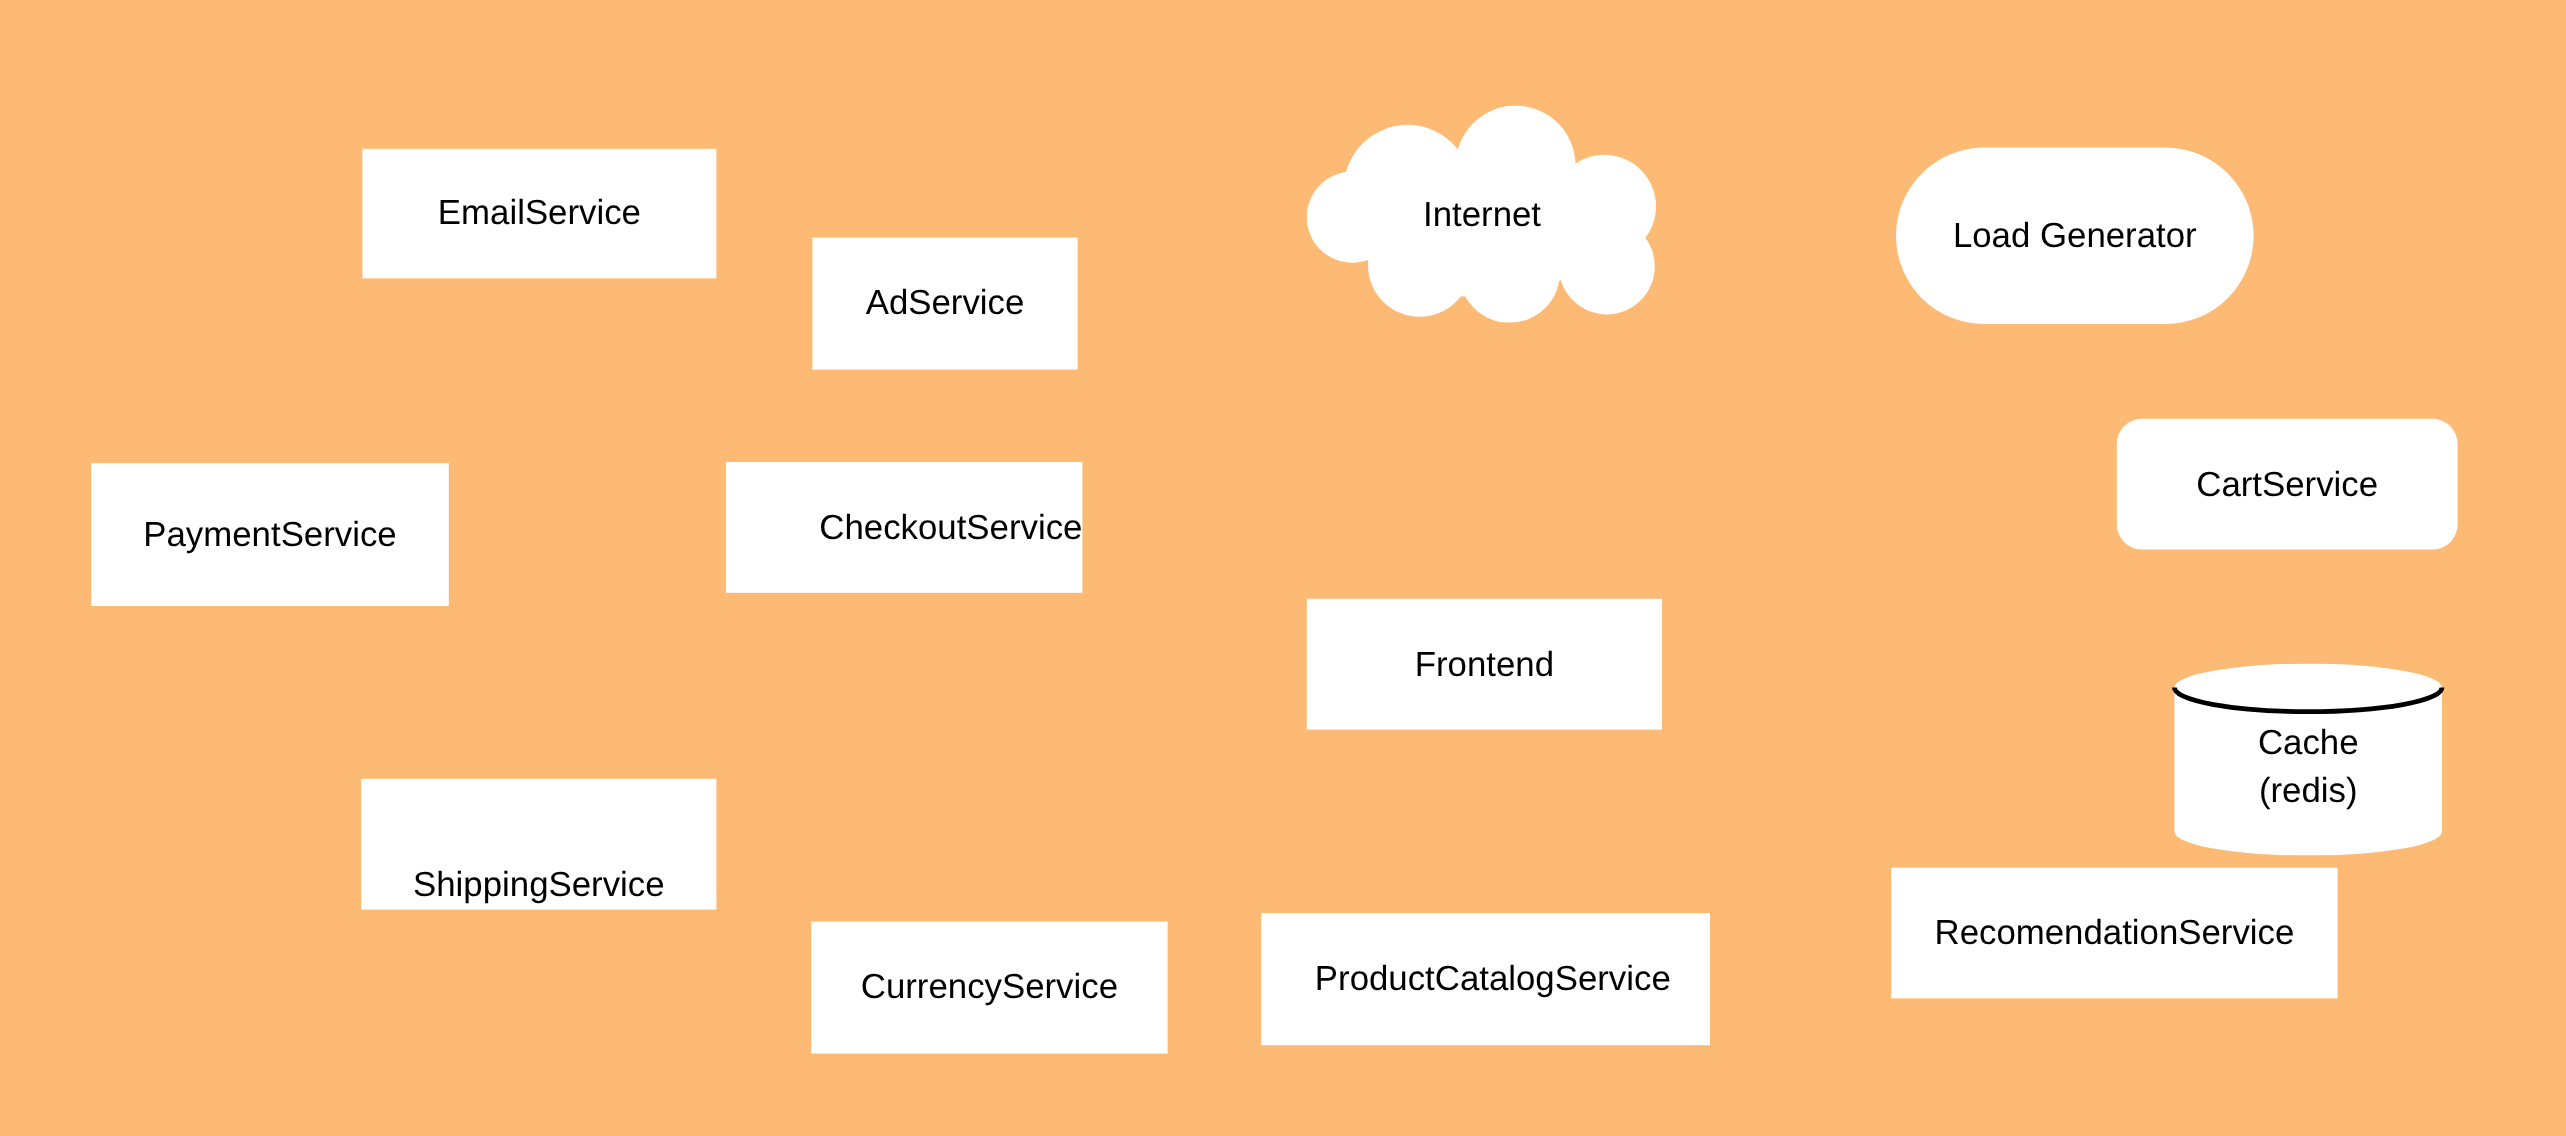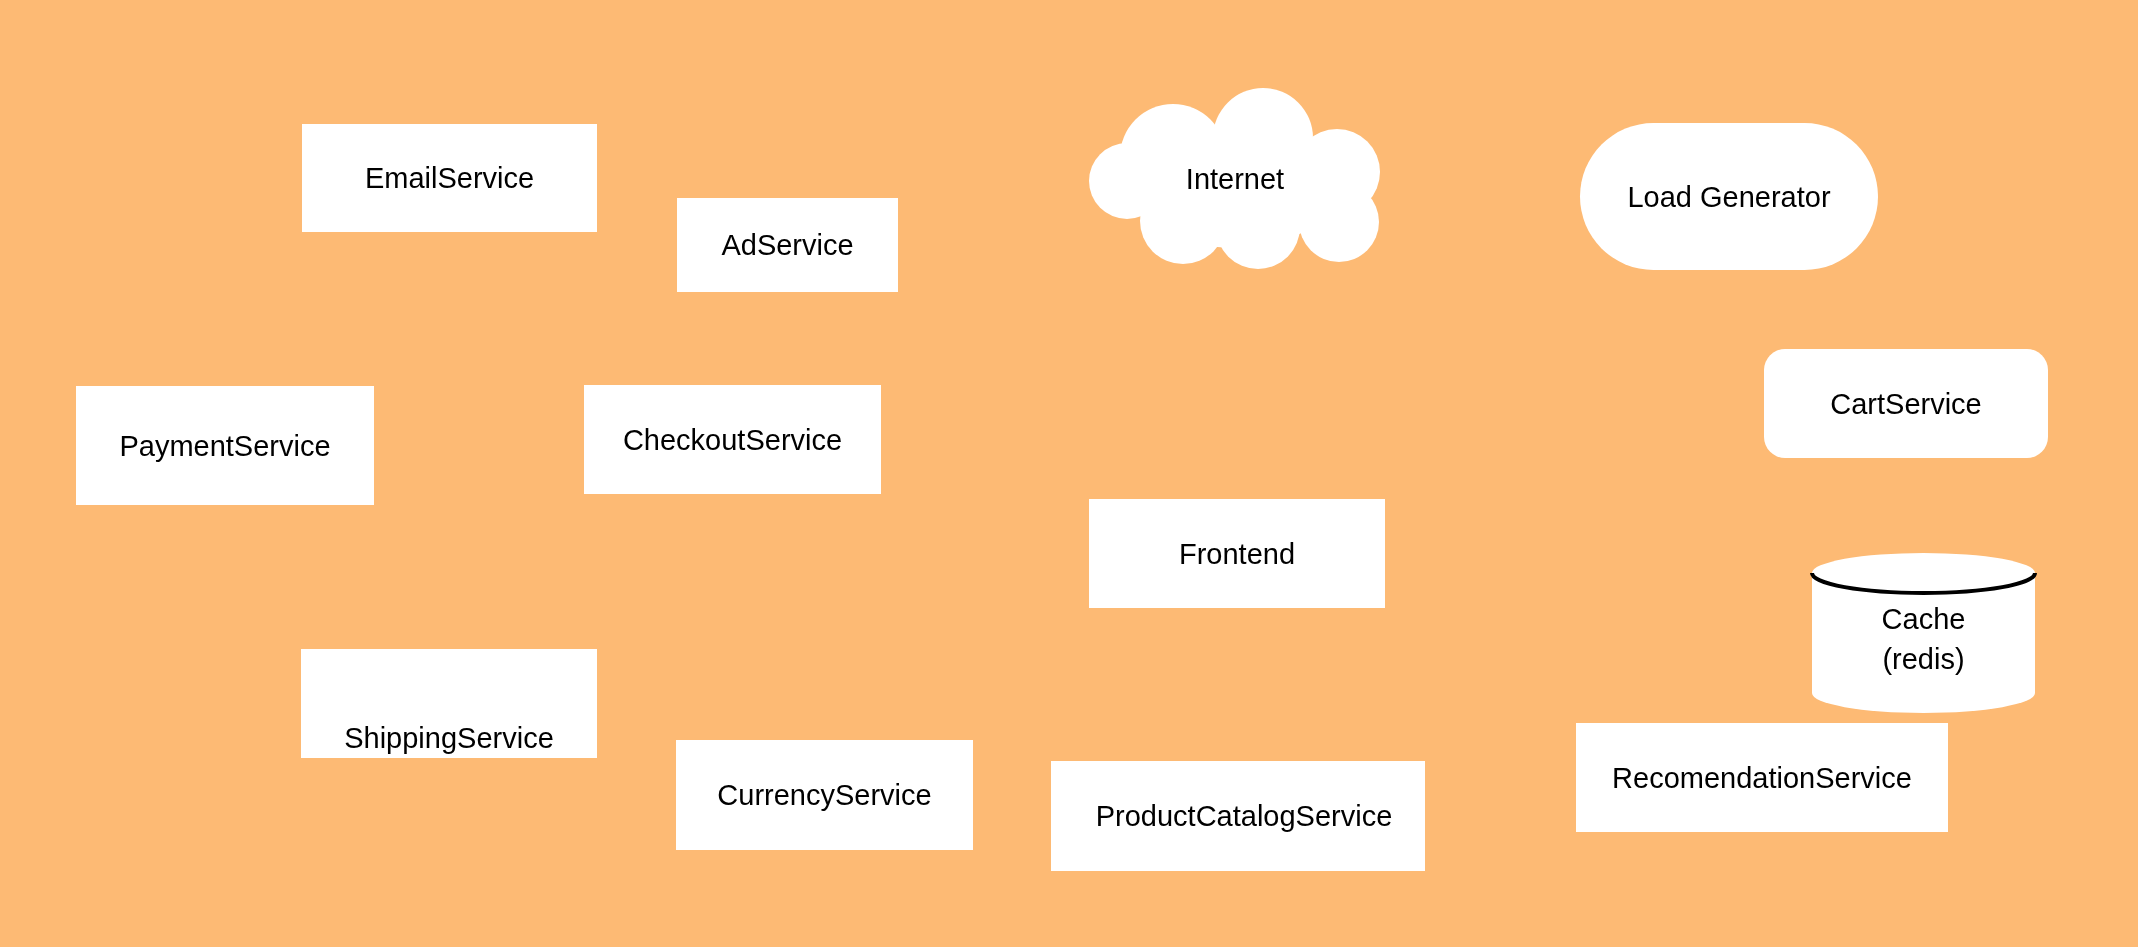--- a/index.html
+++ b/index.html
@@ -46,31 +46,31 @@
     top: 0;
     width: 100%;
     height: 100%;
   }
   .shape-node .label {
     position: relative;
     z-index: 1;
   }
   
   #n-email    { left: 302px;  top: 124px; width: 295px; height: 108px; }
-  #n-ad       { left: 677px;  top: 198px; width: 221px; height: 94px; }
+  #n-ad       { left: 677px;  top: 198px; width: 221px; height: 110px; }
   #n-internet { left: 1088px; top: 88px;  width: 294px; height: 181px; }
   #n-loadgen  { left: 1580px; top: 123px; width: 298px; height: 147px; }
   #n-payment  { left: 76px;   top: 386px; width: 298px; height: 119px; }
-  #n-checkout { left: 584px;  top: 385px; width: 297px; height: 109px; }
+  #n-checkout { left: 605px;  top: 385px; width: 297px; height: 109px; justify-content: flex-end; }
   #n-cart     { left: 1764px; top: 349px; width: 284px; height: 109px; border-radius: 21px; }
   #n-frontend { left: 1089px; top: 499px; width: 296px; height: 109px; }
   #n-cache    { left: 1800px; top: 553px; width: 247px; height: 160px; }
   #n-cache .label { padding-top: 12px; }
   #n-shipping { left: 301px;  top: 649px; width: 296px; height: 109px; align-items: flex-end; }
-  #n-currency { left: 676px;  top: 740px; width: 297px; height: 110px; text-align: right; }
+  #n-currency { left: 676px;  top: 768px; width: 297px; height: 110px; text-align: right; }
   #n-catalog  { left: 1051px; top: 761px; width: 374px; height: 110px; padding-left: 12px; }
   #n-recomend { left: 1576px; top: 723px; width: 372px; height: 109px; }
 </style>
 </head>
 <body>
 
 <div id="canvas">
 
   <div id="n-email" class="node rect-node">
     <span class="label">EmailService</span>

